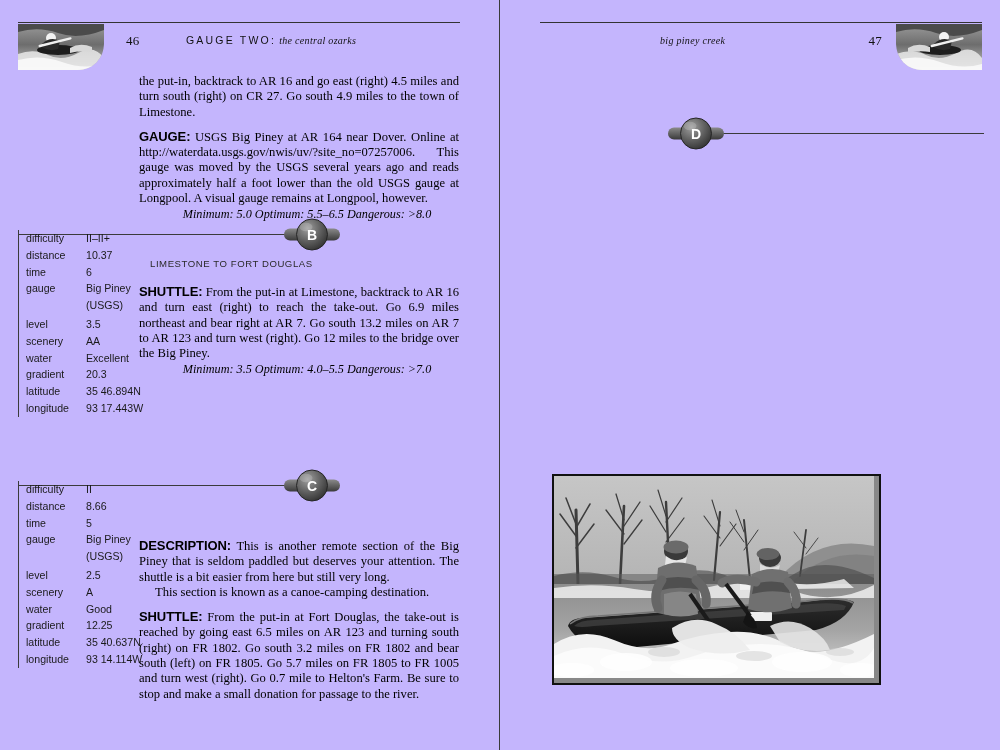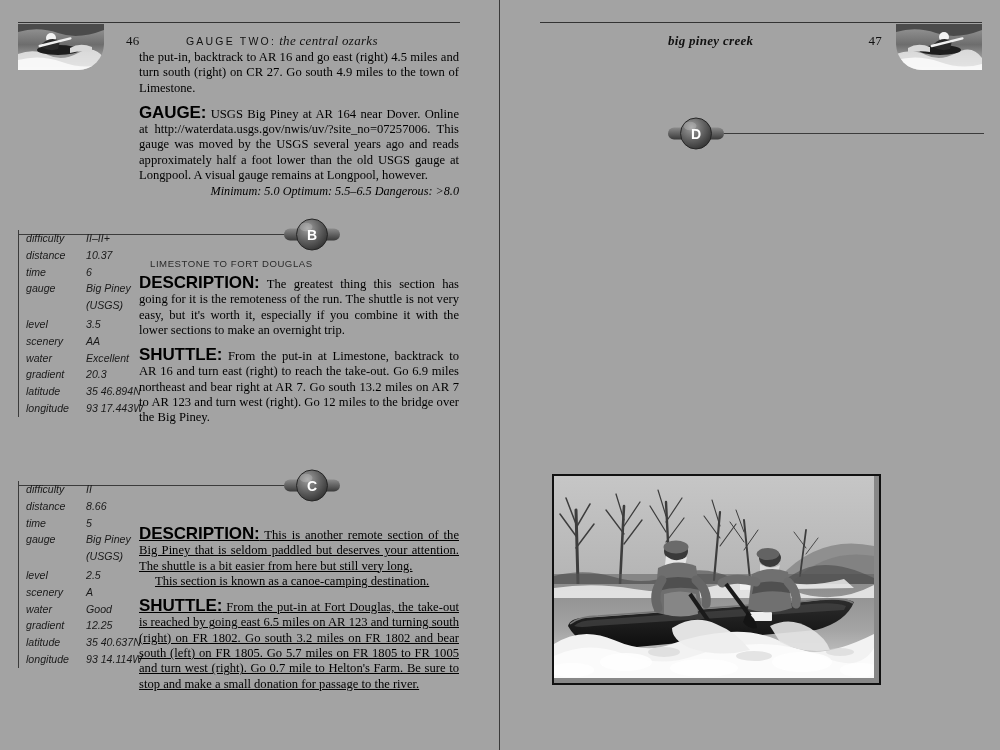--- a/index.html
+++ b/index.html
@@ -11,21 +11,21 @@
     width: 1000px;
     height: 750px;
     font-family: "Liberation Serif", serif;
     color: #000;
     overflow: hidden;
   }
   .spread {
     position: relative;
     width: 1000px;
     height: 750px;
-    background: #a3a3a3;
+    background: #c4b5fd;
   }
   .gutter {
     position: absolute;
     left: 499px;
     top: 0;
     width: 1px;
     height: 750px;
     background: #3a3a3a;
   }
   .page {
@@ -77,29 +77,29 @@
   .page-right .runhead-folio { right: 100px; }
 
   .runhead-title {
     position: absolute;
     top: 11px;
     font-size: 12.5px;
     color: #111;
     white-space: nowrap;
   }
   .page-left .runhead-title  { left: 168px; }
-  .page-right .runhead-title { left: 128px; font-weight: bold; }
+  .page-right .runhead-title { left: 120px; }
   .runhead-part {
     font-family: "Liberation Sans", sans-serif;
     font-size: 10.5px;
     letter-spacing: 2.2px;
   }
   .runhead-ital {
     font-style: italic;
-    font-size: 13px;
+    font-size: 10px;
     letter-spacing: .3px;
   }
 
   
   .col {
     position: absolute;
     width: 320px;
     font-size: 12.6px;
     line-height: 15.3px;
     text-align: justify;
@@ -109,29 +109,29 @@
 
   p.body {
     margin: 0 0 0 0;
     text-indent: 0;
   }
   p.body.ind { text-indent: 16px; }
   p.gap { margin-top: 9px; }
   .lead {
     font-family: "Liberation Sans", sans-serif;
     font-weight: bold;
-    font-size: 17px;
+    font-size: 13px;
     letter-spacing: -0.1px;
   }
   .levels {
     margin: 1px 0 0 0;
     font-style: italic;
     font-size: 12.2px;
     text-indent: 16px;
-    text-align: right;
+    text-align: center;
   }
 
   
   .sectionmark {
     position: absolute;
     height: 44px;
   }
   .sectionmark .rule {
     position: absolute;
     top: 21px;
@@ -163,21 +163,20 @@
     font-size: 10.6px;
     line-height: 16.8px;
     color: #1a1a1a;
   }
   .datatable.bordered-left  { border-left: 1.4px solid #3b3b3b; padding-left: 7px; }
   .datatable table { border-collapse: collapse; }
   .datatable td {
     padding: 0 0 0 0;
     vertical-align: top;
     white-space: nowrap;
-    font-style: italic;
   }
   .datatable td.k { width: 54px; padding-right: 6px; }
   .datatable td.v { }
   .datatable td.sub { padding-bottom: 2px; }
 
   
   .photo {
     position: absolute;
     border: 2.5px solid #111;
     background: #888;
@@ -221,21 +220,21 @@
           </g>
         </svg>
       </div>
       <div class="runhead-folio">46</div>
       <div class="runhead-title">
         <span class="runhead-part">GAUGE TWO:</span>
         <span class="runhead-ital">the central ozarks</span>
       </div>
     </div>
 
-    <div class="col" style="top:50px;">
+    <div class="col" style="top:74px;">
       <p class="body">the put-in, backtrack to AR 16 and go east (right) 4.5 miles and turn south (right) on CR 27. Go south 4.9 miles to the town of Limestone.</p>
       <p class="body gap"><span class="lead">GAUGE:</span><span> USGS Big Piney at AR 164 near Dover. Online at http://waterdata.usgs.gov/nwis/uv/?site_no=07257006. This gauge was moved by the USGS several years ago and reads approximately half a foot lower than the old USGS gauge at Longpool. A visual gauge remains at Longpool, however.</span></p>
       <p class="levels">Minimum: 5.0 Optimum: 5.5–6.5 Dangerous: &gt;8.0</p>
     </div>
 
     <div class="sectionmark" style="left:18px; top:213px; width:310px;">
       <div class="rule" style="left:0; width:272px;"></div>
       <div class="badge" style="left:266px;">
         <svg width="56" height="44" viewBox="0 0 56 44" aria-hidden="true">
           <defs>
@@ -307,22 +306,22 @@
             </tr>
           <tr>
               <td class="k">longitude</td>
               <td class="v">93 17.443W</td>
             </tr>
         </tbody>
       </table>
     </div>
 
     <div class="col" style="top:275px;">
-      <p class="body"><span class="lead">DESCRIPTION:</span><span> The greatest thing this section has going for it is the remoteness of the run. The shuttle is not very easy, but it's worth it, especially if you combine it with the lower sections to make an overnight trip.</span></p>
       <p class="body gap"><span class="lead">SHUTTLE:</span><span> From the put-in at Limestone, backtrack to AR 16 and turn east (right) to reach the take-out. Go 6.9 miles northeast and bear right at AR 7. Go south 13.2 miles on AR 7 to AR 123 and turn west (right). Go 12 miles to the bridge over the Big Piney.</span></p>
+      <p class="levels">Minimum: 3.5 Optimum: 4.0–5.5 Dangerous: &gt;7.0</p>
     </div>
 
     <div class="sectionmark" style="left:18px; top:464px; width:310px;">
       <div class="rule" style="left:0; width:272px;"></div>
       <div class="badge" style="left:266px;">
         <svg width="56" height="44" viewBox="0 0 56 44" aria-hidden="true">
           <defs>
             <radialGradient id="sphC" cx="0.36" cy="0.3" r="0.78">
               <stop offset="0" stop-color="#9e9e9e"></stop>
               <stop offset="0.55" stop-color="#5f5f5f"></stop>
@@ -387,21 +386,21 @@
               <td class="v">35 40.637N</td>
             </tr>
           <tr>
               <td class="k">longitude</td>
               <td class="v">93 14.114W</td>
             </tr>
         </tbody>
       </table>
     </div>
 
-    <div class="col" style="top:526px;text-decoration:underline;">
+    <div class="col" style="top:538px;">
       <p class="body"><span class="lead">DESCRIPTION:</span><span> This is another remote section of the Big Piney that is seldom paddled but deserves your attention. The shuttle is a bit easier from here but still very long.</span></p>
       <p class="body ind">This section is known as a canoe-camping destination.</p>
       <p class="body gap"><span class="lead">SHUTTLE:</span><span> From the put-in at Fort Douglas, the take-out is reached by going east 6.5 miles on AR 123 and turning south (right) on FR 1802. Go south 3.2 miles on FR 1802 and bear south (left) on FR 1805. Go 5.7 miles on FR 1805 to FR 1005 and turn west (right). Go 0.7 mile to Helton's Farm. Be sure to stop and make a small donation for passage to the river.</span></p>
     </div>
 
   </div>
 
   <div class="page page-right">
 
     <div class="runhead">

